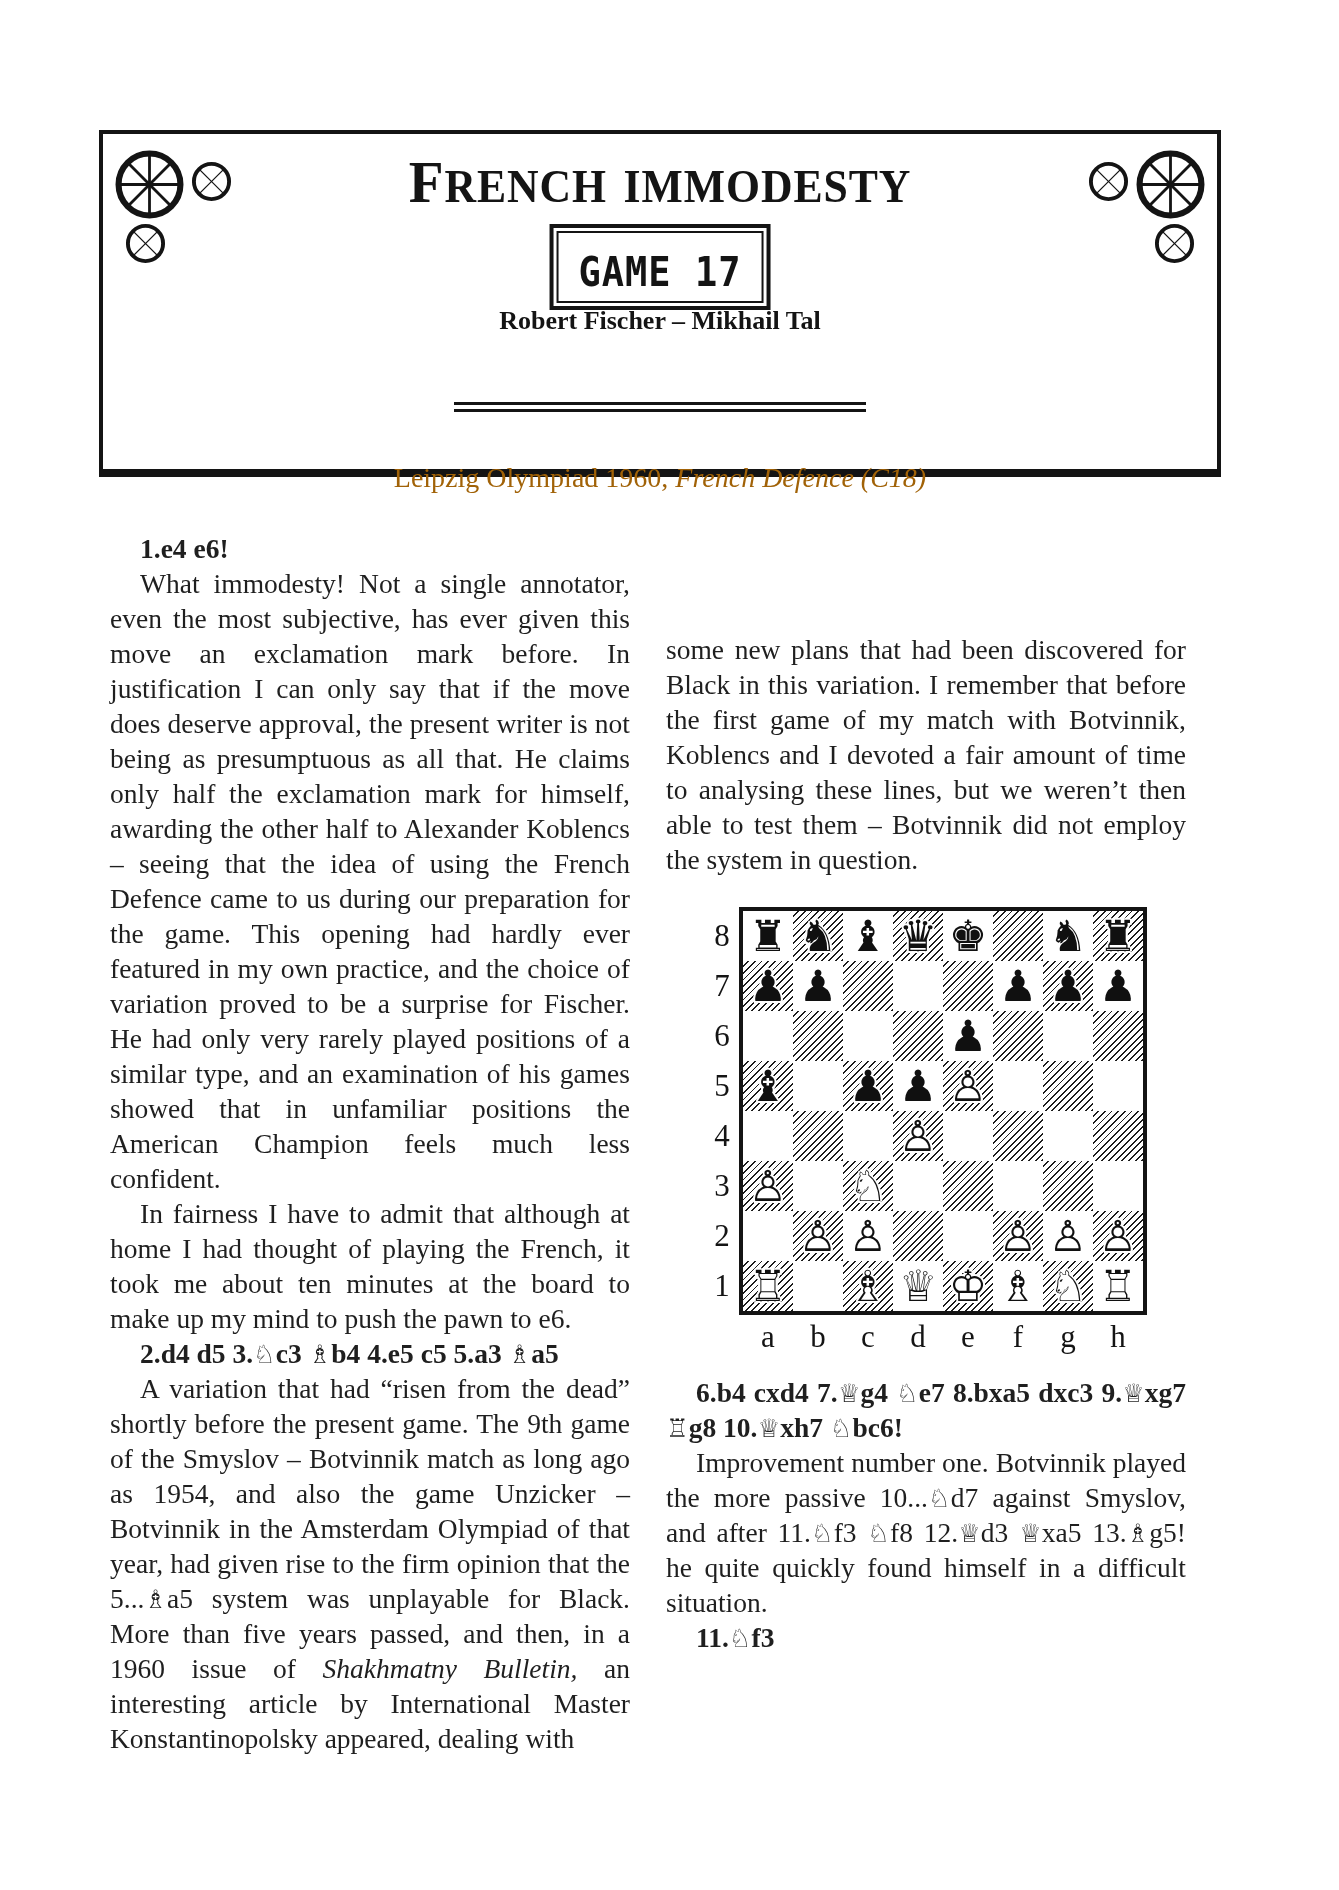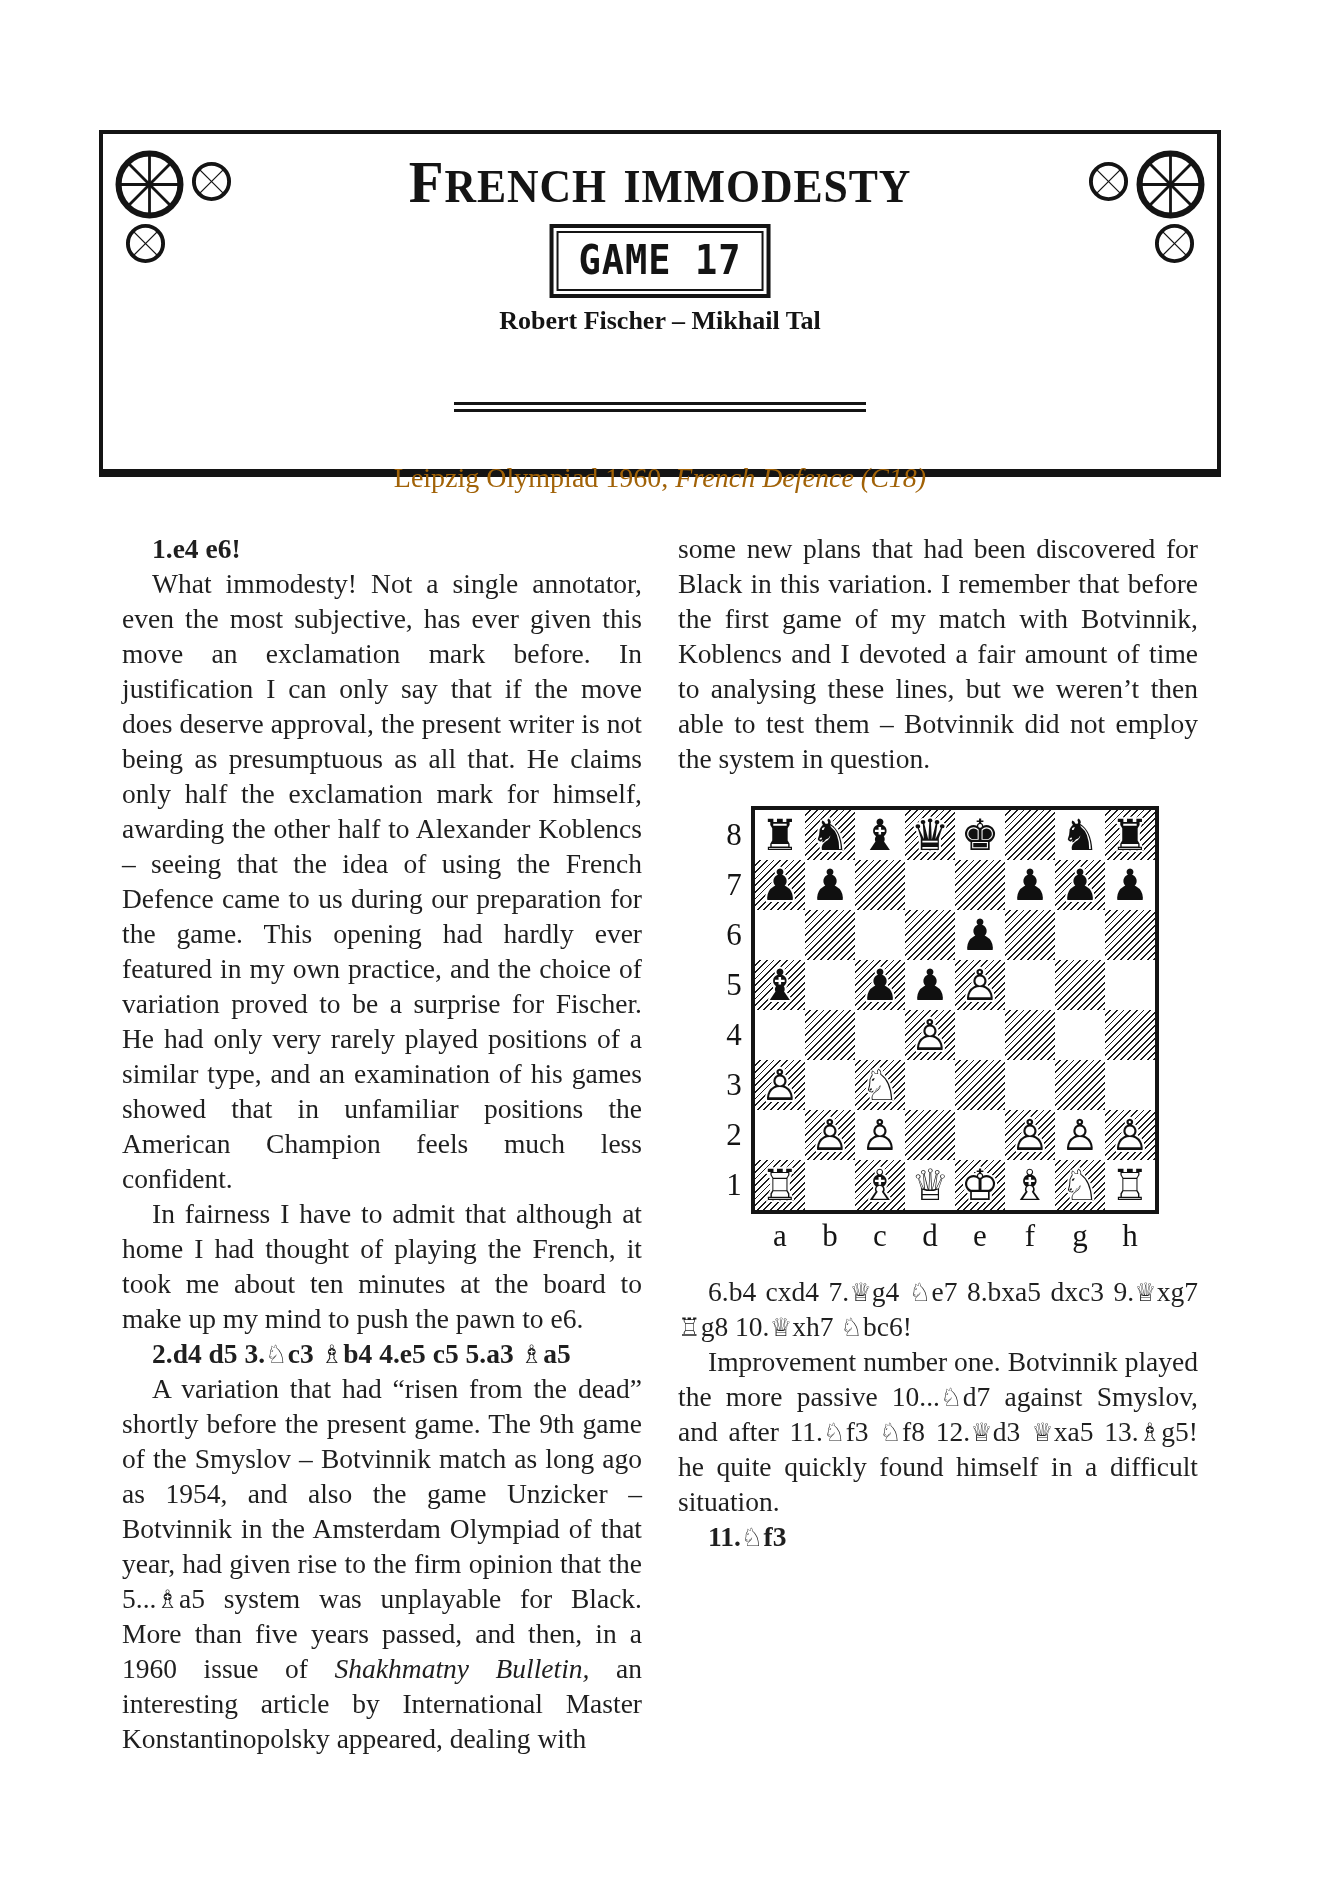--- a/index.html
+++ b/index.html
@@ -11,44 +11,44 @@
               border:4px solid #141414;border-bottom-width:8px;box-sizing:border-box;}
   .hdr-title{position:absolute;top:14px;left:0;width:100%;text-align:center;
              font-weight:bold;color:#141414;letter-spacing:1px;white-space:nowrap;
              transform:scaleX(0.95);}
   .hdr-title .cap{font-size:60px;}
   .hdr-title .rest{font-size:46px;}
   .hdr-title .word2{margin-left:0.38em;font-size:46px;}
 
   .game-box{position:absolute;top:90px;left:50%;transform:translateX(-50%);
             border:4px solid #141414;padding:3px;background:#fff;}
-  .game-box-inner{border:2px solid #141414;padding:6px 20px 7px 20px;}
+  .game-box-inner{border:2px solid #141414;padding:18px 20px 7px 20px;}
   .game-box-label{font-family:"DejaVu Sans Mono",monospace;font-weight:bold;
                   font-size:37px;letter-spacing:1px;color:#141414;display:inline-block;
                   transform:scaleY(1.08);}
 
   .players-line{position:absolute;top:172px;left:0;width:100%;text-align:center;
                 font-weight:bold;font-size:26px;color:#141414;}
 
   .double-rule{position:absolute;top:268px;left:50%;transform:translateX(-50%);
                width:412px;height:4px;border-top:3px solid #141414;border-bottom:3px solid #141414;}
 
   .subtitle-line{position:absolute;top:288px;left:0;width:100%;text-align:center;
                  font-size:28px;color:#a16207;margin-top:40px;}
 
   .ornament{position:absolute;}
 
   
-  .body-text{position:absolute;left:122px;top:531px;width:1082px;display:flex;gap:36px;}
+  .body-text{position:absolute;left:110px;top:531px;width:1082px;display:flex;gap:36px;align-items:center;}
   .col{width:520px;font-size:27.5px;line-height:35px;text-align:justify;}
   .col p{margin:0;text-indent:30px;}
   .col p.continuation{text-indent:0;}
   .move-heading{font-weight:bold;text-align:left;margin:0;}
   .gap-above{margin-top:35px;}
-  .moves-para{font-weight:normal;text-indent:0;margin:0;}
+  .moves-para{font-weight:bold;text-indent:0;margin:0;}
   .fig{font-family:"DejaVu Sans",sans-serif;font-size:0.92em;line-height:1;}
   em{font-style:italic;}
 
   
   .diagram{width:fit-content;margin:30px auto 14px auto;}
   .diagram-row{display:flex;align-items:flex-start;}
   .rank-labels{width:34px;padding-top:4px;}
   .rank-label{height:50px;line-height:50px;font-size:31px;text-align:center;color:#141414;}
   .board-frame{border:4px solid #141414;background:#fff;}
   .board{display:grid;grid-template-columns:repeat(8,50px);grid-template-rows:repeat(8,50px);width:400px;height:400px;}

